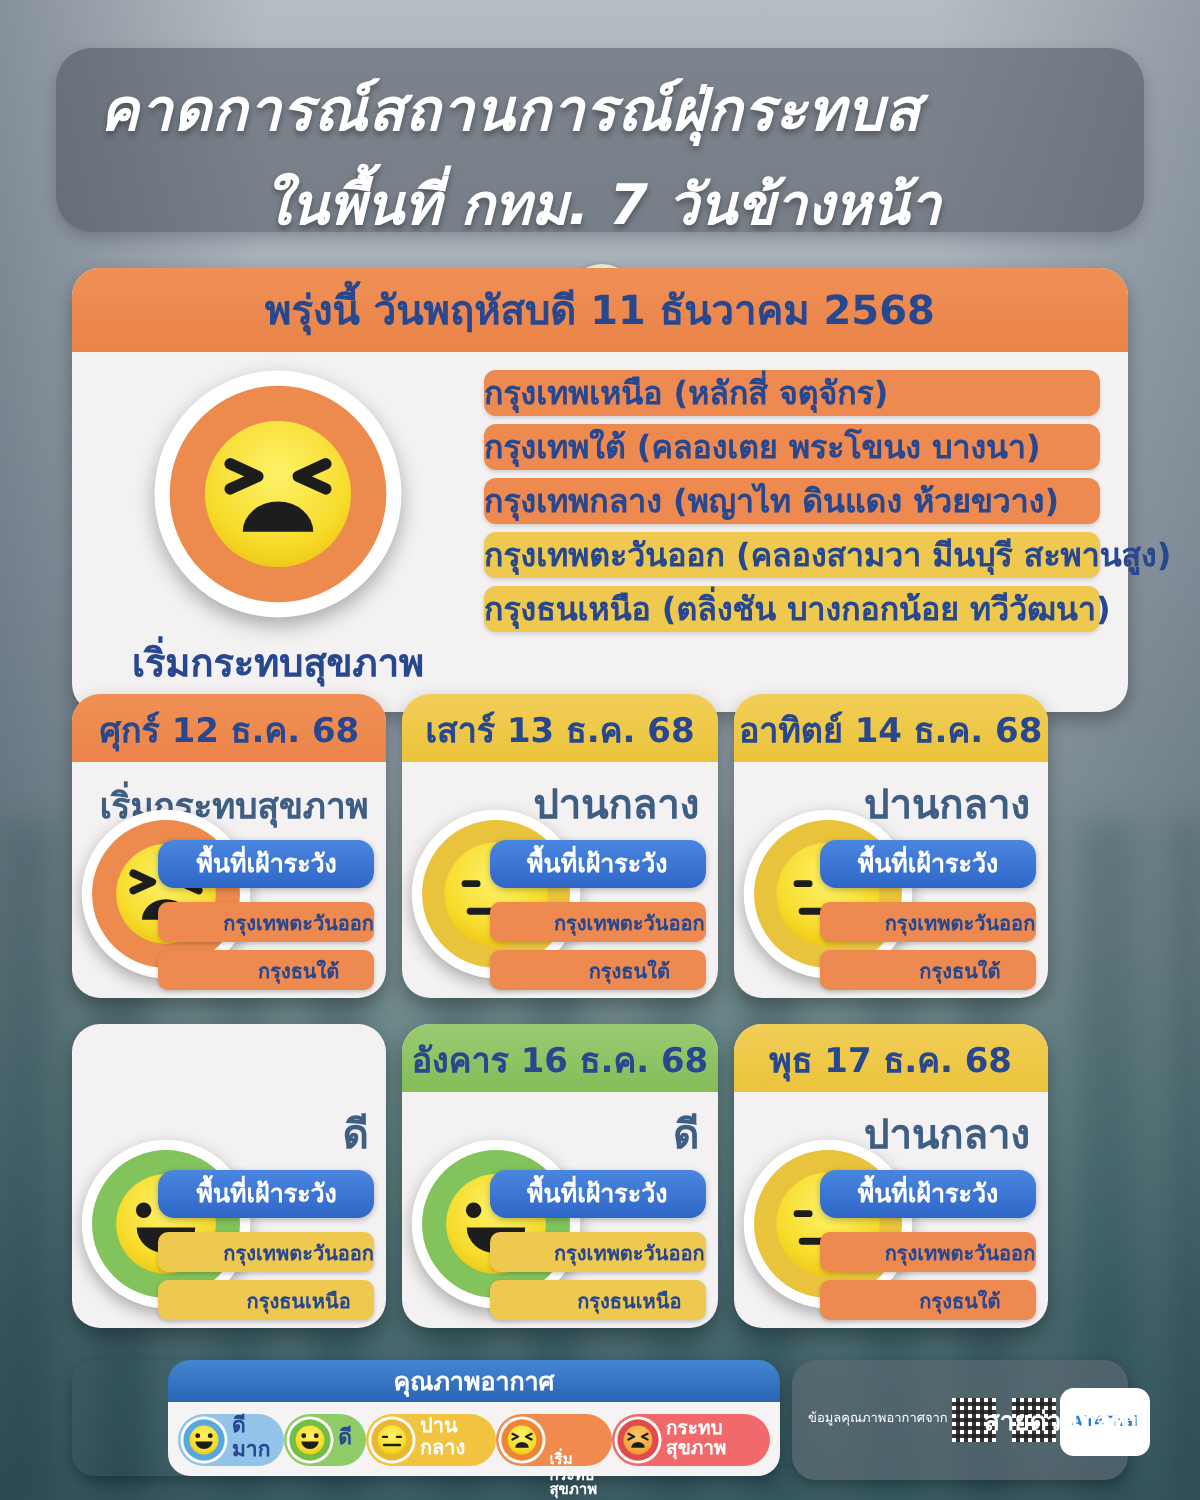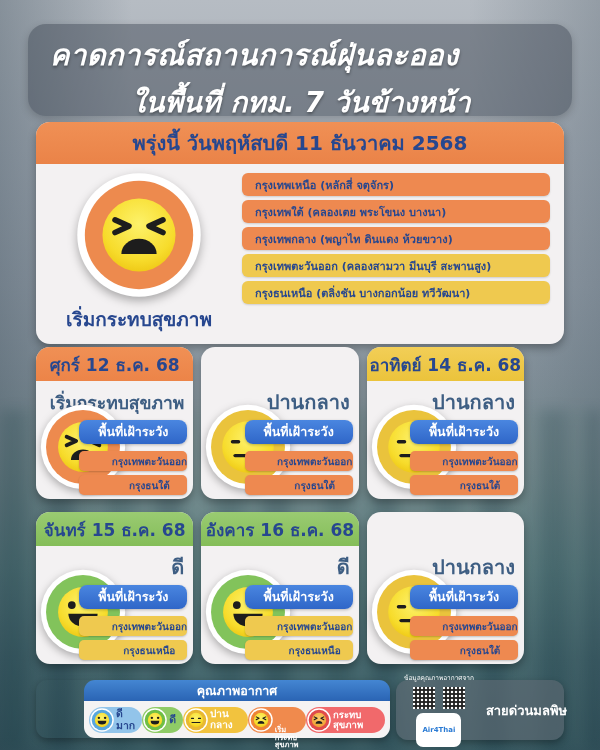--- a/index.html
+++ b/index.html
@@ -32,31 +32,31 @@
   .logo-bma { width:36px; height:36px; background:radial-gradient(circle at 50% 35%,#f2f8df 0 35%,#cde2a0 60%,#9cc46a 100%); position:relative; }
   .logo-bma::after { content:""; position:absolute; left:13px; top:8px; width:10px; height:16px;
     background:#4d8a3c; border-radius:5px 5px 2px 2px; }
   .logo-pcd { width:34px; height:34px; border-radius:7px; background:#eef4f7; position:relative; }
   .logo-pcd::after { content:""; position:absolute; left:7px; top:6px; width:20px; height:18px;
     border:4px solid #2f7fb8; border-bottom:4px solid #57a85a; border-radius:12px 12px 0 0; }
   .logo-akp { width:36px; height:36px; background:radial-gradient(circle at 35% 30%,#bfe2f6 0 25%,#6db2e0 60%,#2f82c4 100%);
     display:flex; align-items:flex-end; justify-content:center; color:#fff; font-weight:800; font-size:10px; }
   
   .card { background:#f3f1f2; border-radius:14px; box-shadow:0 4px 9px rgba(0,0,0,.3); }
-  .main-card { position:absolute; left:36px; top:122px; width:528px; height:222px; }
+  .main-card { position:absolute; left:36px; top:134px; width:528px; height:222px; }
   .main-header { height:42px; border-radius:14px 14px 0 0;
     background:linear-gradient(180deg,#f09055,#ea8348); display:flex; align-items:center; justify-content:center;
     color:#27478f; font-weight:700; font-size:20px; }
   .main-body { position:relative; height:180px; }
   .main-emoji { position:absolute; left:40px; top:8px; width:126px; height:126px; filter:drop-shadow(0 4px 5px rgba(0,0,0,.3)); }
   .main-status { position:absolute; left:0; top:140px; width:206px; text-align:center;
     color:#27478f; font-weight:800; font-size:19px; }
   .main-chips { position:absolute; left:206px; right:14px; top:9px; display:flex; flex-direction:column; gap:4px; }
-  .area-chip { height:23px; border-radius:6px; display:flex; align-items:center; padding-left:13px;
-    color:#27478f; font-weight:700; font-size:11px; white-space:nowrap; box-shadow:0 1px 2px rgba(0,0,0,.15); }
+  .area-chip { height:23px; border-radius:6px; display:flex; align-items:center; 
+    color:#27478f; font-weight:700; font-size:16px; white-space:nowrap; box-shadow:0 1px 2px rgba(0,0,0,.15); }
   .chip-orange { background:#ee8950; }
   .chip-yellow { background:#efc94f; }
   
   .days-grid { position:absolute; left:36px; top:347px; width:488px; display:grid;
     grid-template-columns:repeat(3,1fr); gap:13px 8px; }
   .day-card { position:relative; height:152px; }
   .day-header { height:34px; display:flex; align-items:center; justify-content:center;
     border-radius:14px 14px 0 0; color:#27478f; font-weight:700; font-size:17px; white-space:nowrap; }
   .hd-orange { background:linear-gradient(180deg,#f09055,#ec8448); }
   .hd-yellow { background:linear-gradient(180deg,#f2ce57,#ebc33b); }
@@ -86,21 +86,21 @@
   .lp-label { font-weight:700; color:#27478f; line-height:1.05; white-space:pre-line; }
   .lp1 { background:#92c4ea; } .lp1 .lp-label { font-size:10.5px; }
   .lp2 { background:#8fcb66; } .lp2 .lp-label { font-size:10.5px; }
   .lp3 { background:#f2c33e; } .lp3 .lp-label { font-size:10px; color:#fff; }
   .lp4 { background:#f08a4d; } .lp4 .lp-label { font-size:7.5px; color:#fff;margin-top:36px; }
   .lp5 { background:#f1696b; } .lp5 .lp-label { font-size:9.5px; color:#fff; }
   
   .hotline-panel { position:absolute; left:396px; top:680px; width:168px; height:60px;
     background:rgba(96,106,116,.62); border-radius:12px; display:flex; align-items:center;
     padding:0 6px 0 8px; box-shadow:0 3px 7px rgba(0,0,0,.3); }
-  .qr-col { width:76px; display:flex; flex-direction:column; align-items:center; }
+  .qr-col { width:76px; display:flex; align-items:center; }
   .qr-caption { color:#fff; font-size:6.5px; white-space:nowrap; margin-bottom:2px; }
   .qr-row { display:flex; gap:4px; }
   .qr { width:26px; height:26px; background-color:#fff; border-radius:2px; padding:2px;
     background-image:
       repeating-linear-gradient(0deg, rgba(30,30,30,.9) 0 2px, transparent 2px 4px),
       repeating-linear-gradient(90deg, rgba(30,30,30,.9) 0 2px, #fff 2px 4px);
     background-clip:content-box; }
   .air4thai { margin-top:2px; background:#fff; border-radius:7px; padding:13px 6px;
     color:#2b7bd4; font-weight:800; font-size:7px; }
   .hot-divider { width:1px; height:42px; background:rgba(255,255,255,.4); margin:0 6px; }
@@ -124,21 +124,21 @@
       <stop offset="0%" stop-color="#fbc96a"></stop>
       <stop offset="100%" stop-color="#ef9c2e"></stop>
     </radialGradient>
   </defs>
 </svg>
 
 <div class="stage">
   <div class="bg-city"></div>
 
   <div class="title-panel">
-    <div class="title-line1">คาดการณ์สถานการณ์ฝุ่นละออง</div>
+    <div class="title-line1">คาดการณ์สถานการณ์ฝุ่กระทบส</div>
     <div class="title-line2-row">
       <span class="title-line2">ในพื้นที่ กทม. 7 วันข้างหน้า</span>
       <span class="logo logo-bma"></span>
       <span class="logo logo-pcd" style="border-radius:7px"></span>
       <span class="logo logo-akp">
           <span>ศกพ.</span>
         </span>
     </div>
   </div>
 
@@ -176,20 +176,21 @@
         <path class="eline" d="M31 38 l11 5 l-11 5"></path>
         <path class="eline" d="M69 38 l-11 5 l11 5"></path>
         <path class="mouth" d="M36 65 a14 12 0 0 1 28 0 z"></path>
       </svg>
       <div class="watch-badge">พื้นที่เฝ้าระวัง</div>
       <div class="day-chip day-chip1 chip-orange">กรุงเทพตะวันออก</div>
       <div class="day-chip day-chip2 chip-orange">กรุงธนใต้</div>
     </div>
 
     <div class="card day-card">
+      <div class="day-header hd-yellow">เสาร์ 13 ธ.ค. 68</div>
       <div class="day-status">ปานกลาง</div>
       <svg class="day-emoji" viewBox="0 0 100 100">
         <circle cx="50" cy="50" r="49" fill="#ffffff"></circle>
         <circle cx="50" cy="50" r="43" fill="#eac33c"></circle>
         <circle cx="50" cy="50" r="30" fill="url(#faceGrad)"></circle>
         <rect class="eye" x="30" y="42" width="11" height="4" rx="2"></rect>
         <rect class="eye" x="59" y="42" width="11" height="4" rx="2"></rect>
         <rect class="mouth" x="33" y="58" width="34" height="4" rx="2"></rect>
       </svg>
       <div class="watch-badge">พื้นที่เฝ้าระวัง</div>
@@ -207,21 +208,20 @@
         <rect class="eye" x="30" y="42" width="11" height="4" rx="2"></rect>
         <rect class="eye" x="59" y="42" width="11" height="4" rx="2"></rect>
         <rect class="mouth" x="33" y="58" width="34" height="4" rx="2"></rect>
       </svg>
       <div class="watch-badge">พื้นที่เฝ้าระวัง</div>
       <div class="day-chip day-chip1 chip-orange">กรุงเทพตะวันออก</div>
       <div class="day-chip day-chip2 chip-orange">กรุงธนใต้</div>
     </div>
 
     <div class="card day-card">
-      <div class="day-header hd-green">จันทร์ 15 ธ.ค. 68</div>
       <div class="day-status">ดี</div>
       <svg class="day-emoji" viewBox="0 0 100 100">
         <circle cx="50" cy="50" r="49" fill="#ffffff"></circle>
         <circle cx="50" cy="50" r="43" fill="#82c35b"></circle>
         <circle cx="50" cy="50" r="29" fill="url(#faceGrad)"></circle>
         <circle class="eye" cx="37" cy="42" r="4.5"></circle>
         <circle class="eye" cx="63" cy="42" r="4.5"></circle>
         <path class="mouth" d="M33 52 h34 a17 15 0 0 1 -34 0 z"></path>
       </svg>
       <div class="watch-badge">พื้นที่เฝ้าระวัง</div>
@@ -239,20 +239,21 @@
         <circle class="eye" cx="37" cy="42" r="4.5"></circle>
         <circle class="eye" cx="63" cy="42" r="4.5"></circle>
         <path class="mouth" d="M33 52 h34 a17 15 0 0 1 -34 0 z"></path>
       </svg>
       <div class="watch-badge">พื้นที่เฝ้าระวัง</div>
       <div class="day-chip day-chip1 chip-yellow">กรุงเทพตะวันออก</div>
       <div class="day-chip day-chip2 chip-yellow">กรุงธนเหนือ</div>
     </div>
 
     <div class="card day-card">
+      <div class="day-header hd-yellow">พุธ 17 ธ.ค. 68</div>
       <div class="day-status">ปานกลาง</div>
       <svg class="day-emoji" viewBox="0 0 100 100">
         <circle cx="50" cy="50" r="49" fill="#ffffff"></circle>
         <circle cx="50" cy="50" r="43" fill="#eac33c"></circle>
         <circle cx="50" cy="50" r="30" fill="url(#faceGrad)"></circle>
         <rect class="eye" x="30" y="42" width="11" height="4" rx="2"></rect>
         <rect class="eye" x="59" y="42" width="11" height="4" rx="2"></rect>
         <rect class="mouth" x="33" y="58" width="34" height="4" rx="2"></rect>
       </svg>
       <div class="watch-badge">พื้นที่เฝ้าระวัง</div>

